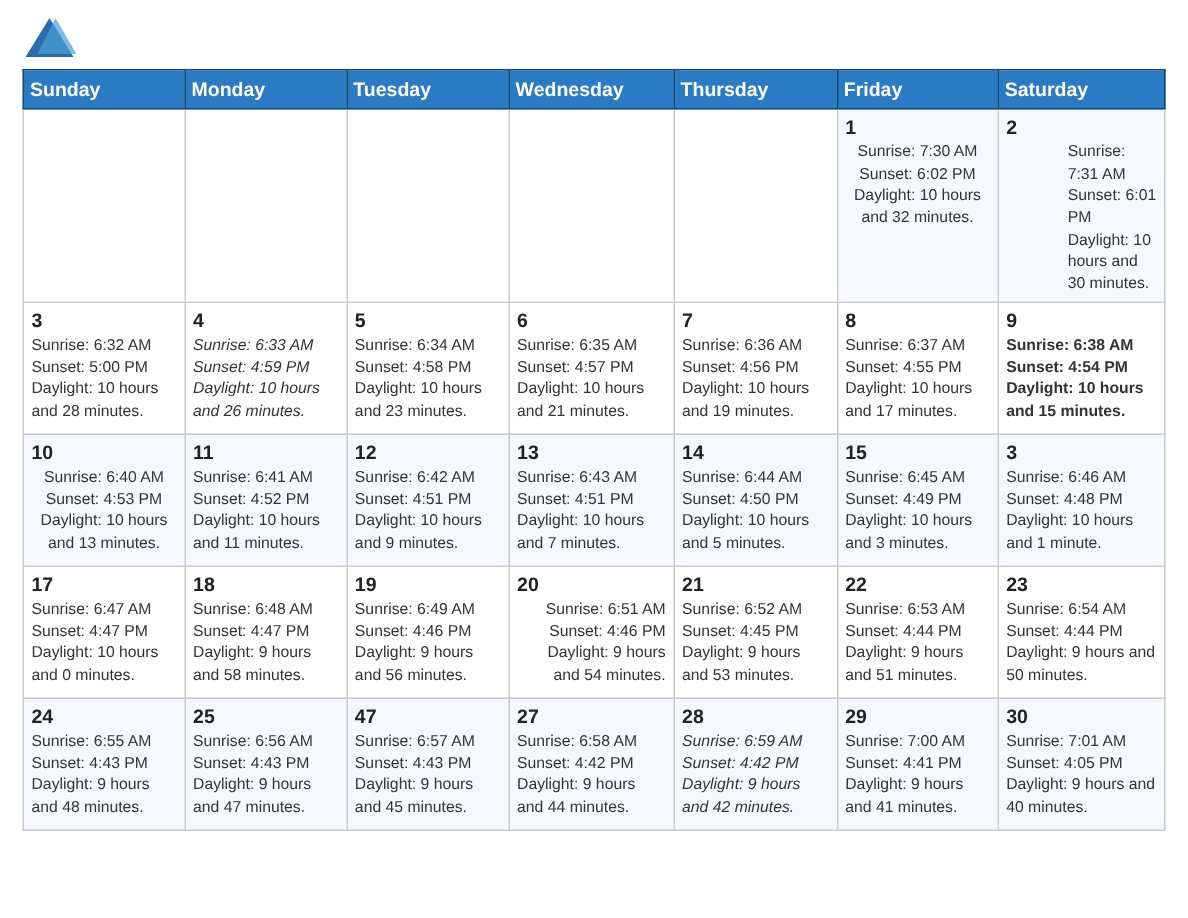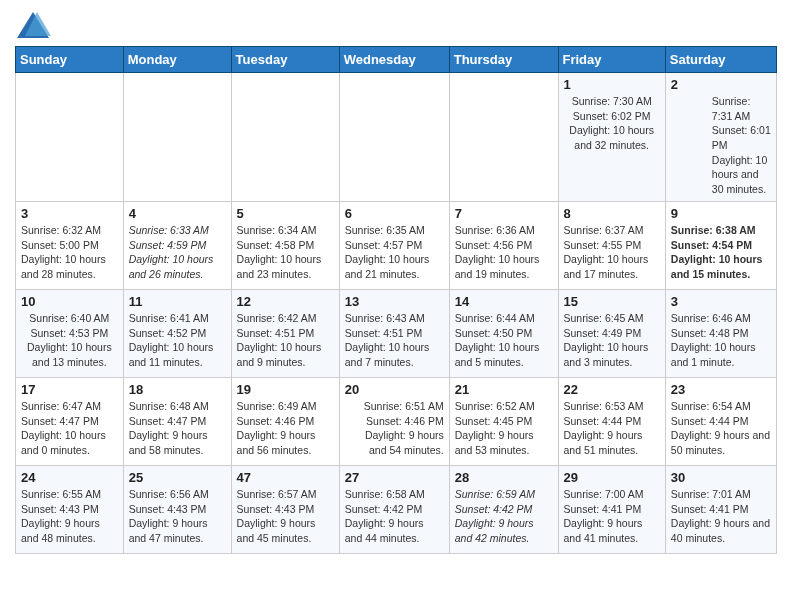--- a/index.html
+++ b/index.html
@@ -304,18 +304,18 @@
         </td>
         <td>
           <span class="day-num">29</span>
           <div class="day-detail" style="white-space: pre-line;">Sunrise: 7:00 AM
 Sunset: 4:41 PM
 Daylight: 9 hours and 41 minutes.</div>
         </td>
         <td>
           <span class="day-num">30</span>
           <div class="day-detail" style="white-space: pre-line;">Sunrise: 7:01 AM
-Sunset: 4:41 PM
+Sunset: 4:05 PM
 Daylight: 9 hours and 40 minutes.</div>
         </td>
       </tr>
     </tbody>
 </table>
 
 </body></html>

